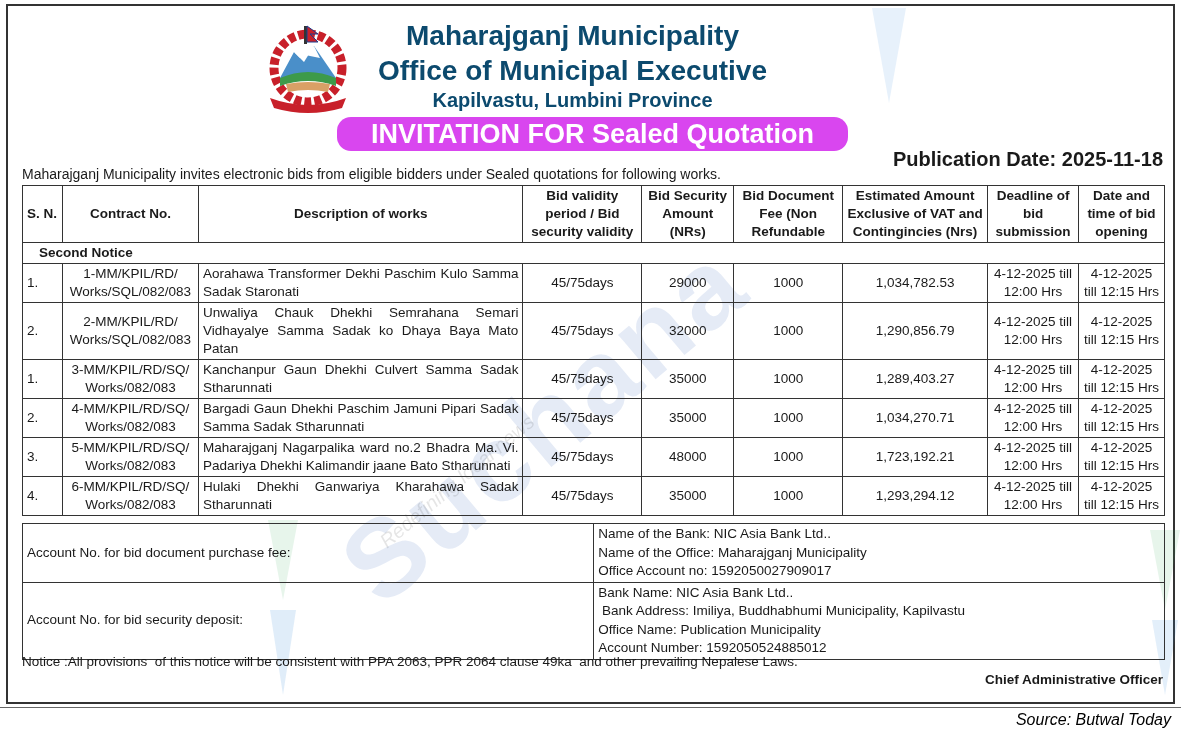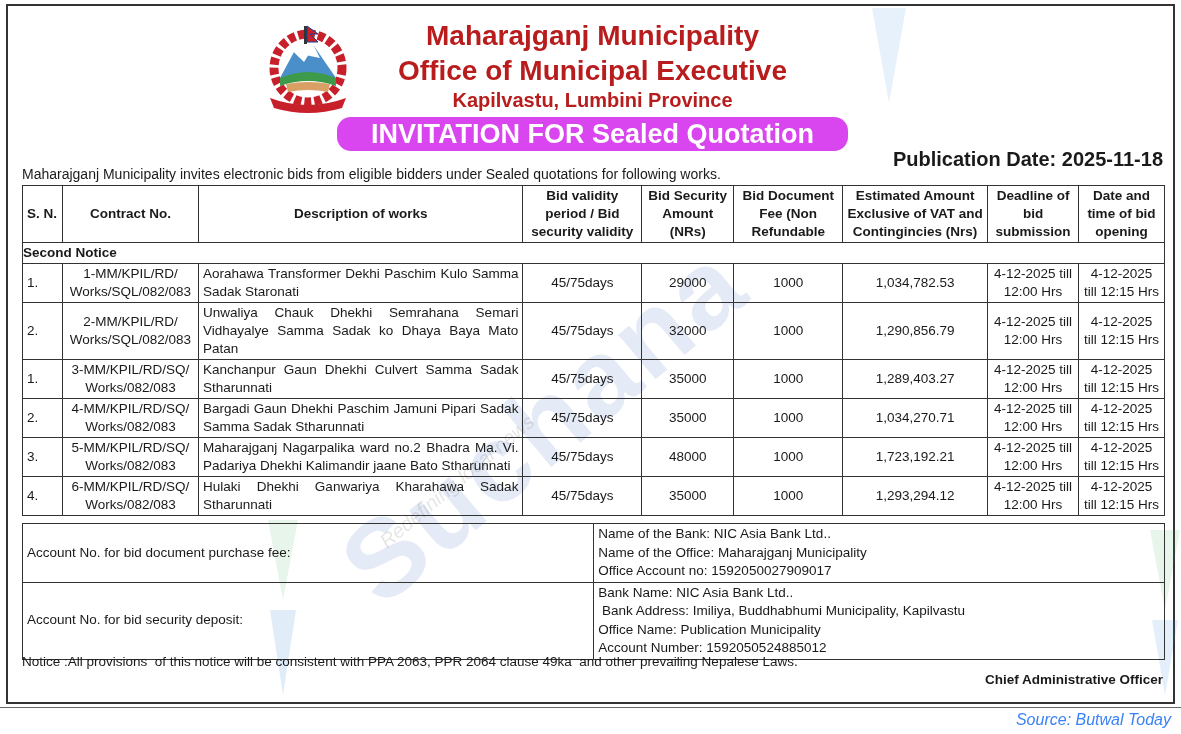--- a/index.html
+++ b/index.html
@@ -6,40 +6,40 @@
   body { width:1181px; height:734px; position:relative; overflow:hidden;
          font-family:"Liberation Sans","DejaVu Sans",sans-serif; color:#1a1a1a; }
   .frame { position:absolute; left:6px; top:4px; width:1169px; height:700px;
            border:2px solid #333; box-sizing:border-box; }
   .wm { position:absolute; pointer-events:none; }
   .wm-text { position:absolute; left:300px; top:360px; transform:rotate(-40deg);
              font-size:110px; font-weight:bold; color:rgba(40,90,180,0.12); letter-spacing:4px; }
   .wm-sub { position:absolute; left:360px; top:470px; transform:rotate(-40deg);
             font-size:20px; font-style:italic; color:rgba(0,0,0,0.10); }
   .logo { position:absolute; left:260px; top:22px; width:96px; height:92px; }
-  .hdr { position:absolute; left:340px; width:505px; text-align:center; font-weight:bold; color:#b91c1c; }
+  .hdr { position:absolute; left:320px; width:505px; text-align:center; font-weight:bold; color:#0c4a6e; }
   .h1 { top:20px; font-size:28px; }
   .h2 { top:55px; font-size:28px; }
   .h3 { top:89px; font-size:20px; }
   .banner { position:absolute; left:337px; top:117px; width:511px; height:34px; background:#d946ef;
             border-radius:14px; color:#fff; font-weight:bold; font-size:27px; text-align:center; line-height:34px; }
   .pubdate { position:absolute; right:18px; top:148px; font-size:20px; font-weight:bold; }
   .intro { position:absolute; left:22px; top:166px; font-size:14px; }
   table.main { position:absolute; left:22px; top:185px; width:1143px; border-collapse:collapse; font-size:13.5px; }
   table.main td, table.main th { border:1.5px solid #333; padding:1px 4px; vertical-align:middle; line-height:18px; }
   table.main th { font-weight:bold; text-align:center; height:52px; }
-  table.main td.section { font-weight:bold; padding-left:0; height:18px; }
+  table.main td.section { font-weight:bold; padding-left:16px; height:18px; }
   td.c { text-align:center; }
   td.j { text-align:justify; text-align-last:left;margin-top:48px; }
   table.acct { position:absolute; left:22px; top:523px; width:1143px; border-collapse:collapse; font-size:13.5px; }
   table.acct td { border:1.5px solid #333; padding:1px 4px; line-height:18.5px; vertical-align:middle; }
   .notice { position:absolute; left:22px; top:654px; font-size:13.5px; }
   .cao { position:absolute; right:18px; top:672px; font-size:13.5px; font-weight:bold; }
   .source { position:absolute; right:10px; top:711px; font-size:16px; font-style:italic;
-            font-family:"Liberation Sans",sans-serif; color:#3b82f6; }
+            font-family:"Liberation Sans",sans-serif; color:#000000; }
   .bottomline { position:absolute; left:0; top:707px; width:1181px; border-top:1px solid #666; }
 </style>
 </head>
 <body>
 
 <div class="frame"></div>
 
 <div class="wm wm-text">Suchana</div>
 <div class="wm wm-sub">Redefining local news</div>
 <div class="wm" style="left:268px;top:520px;">

